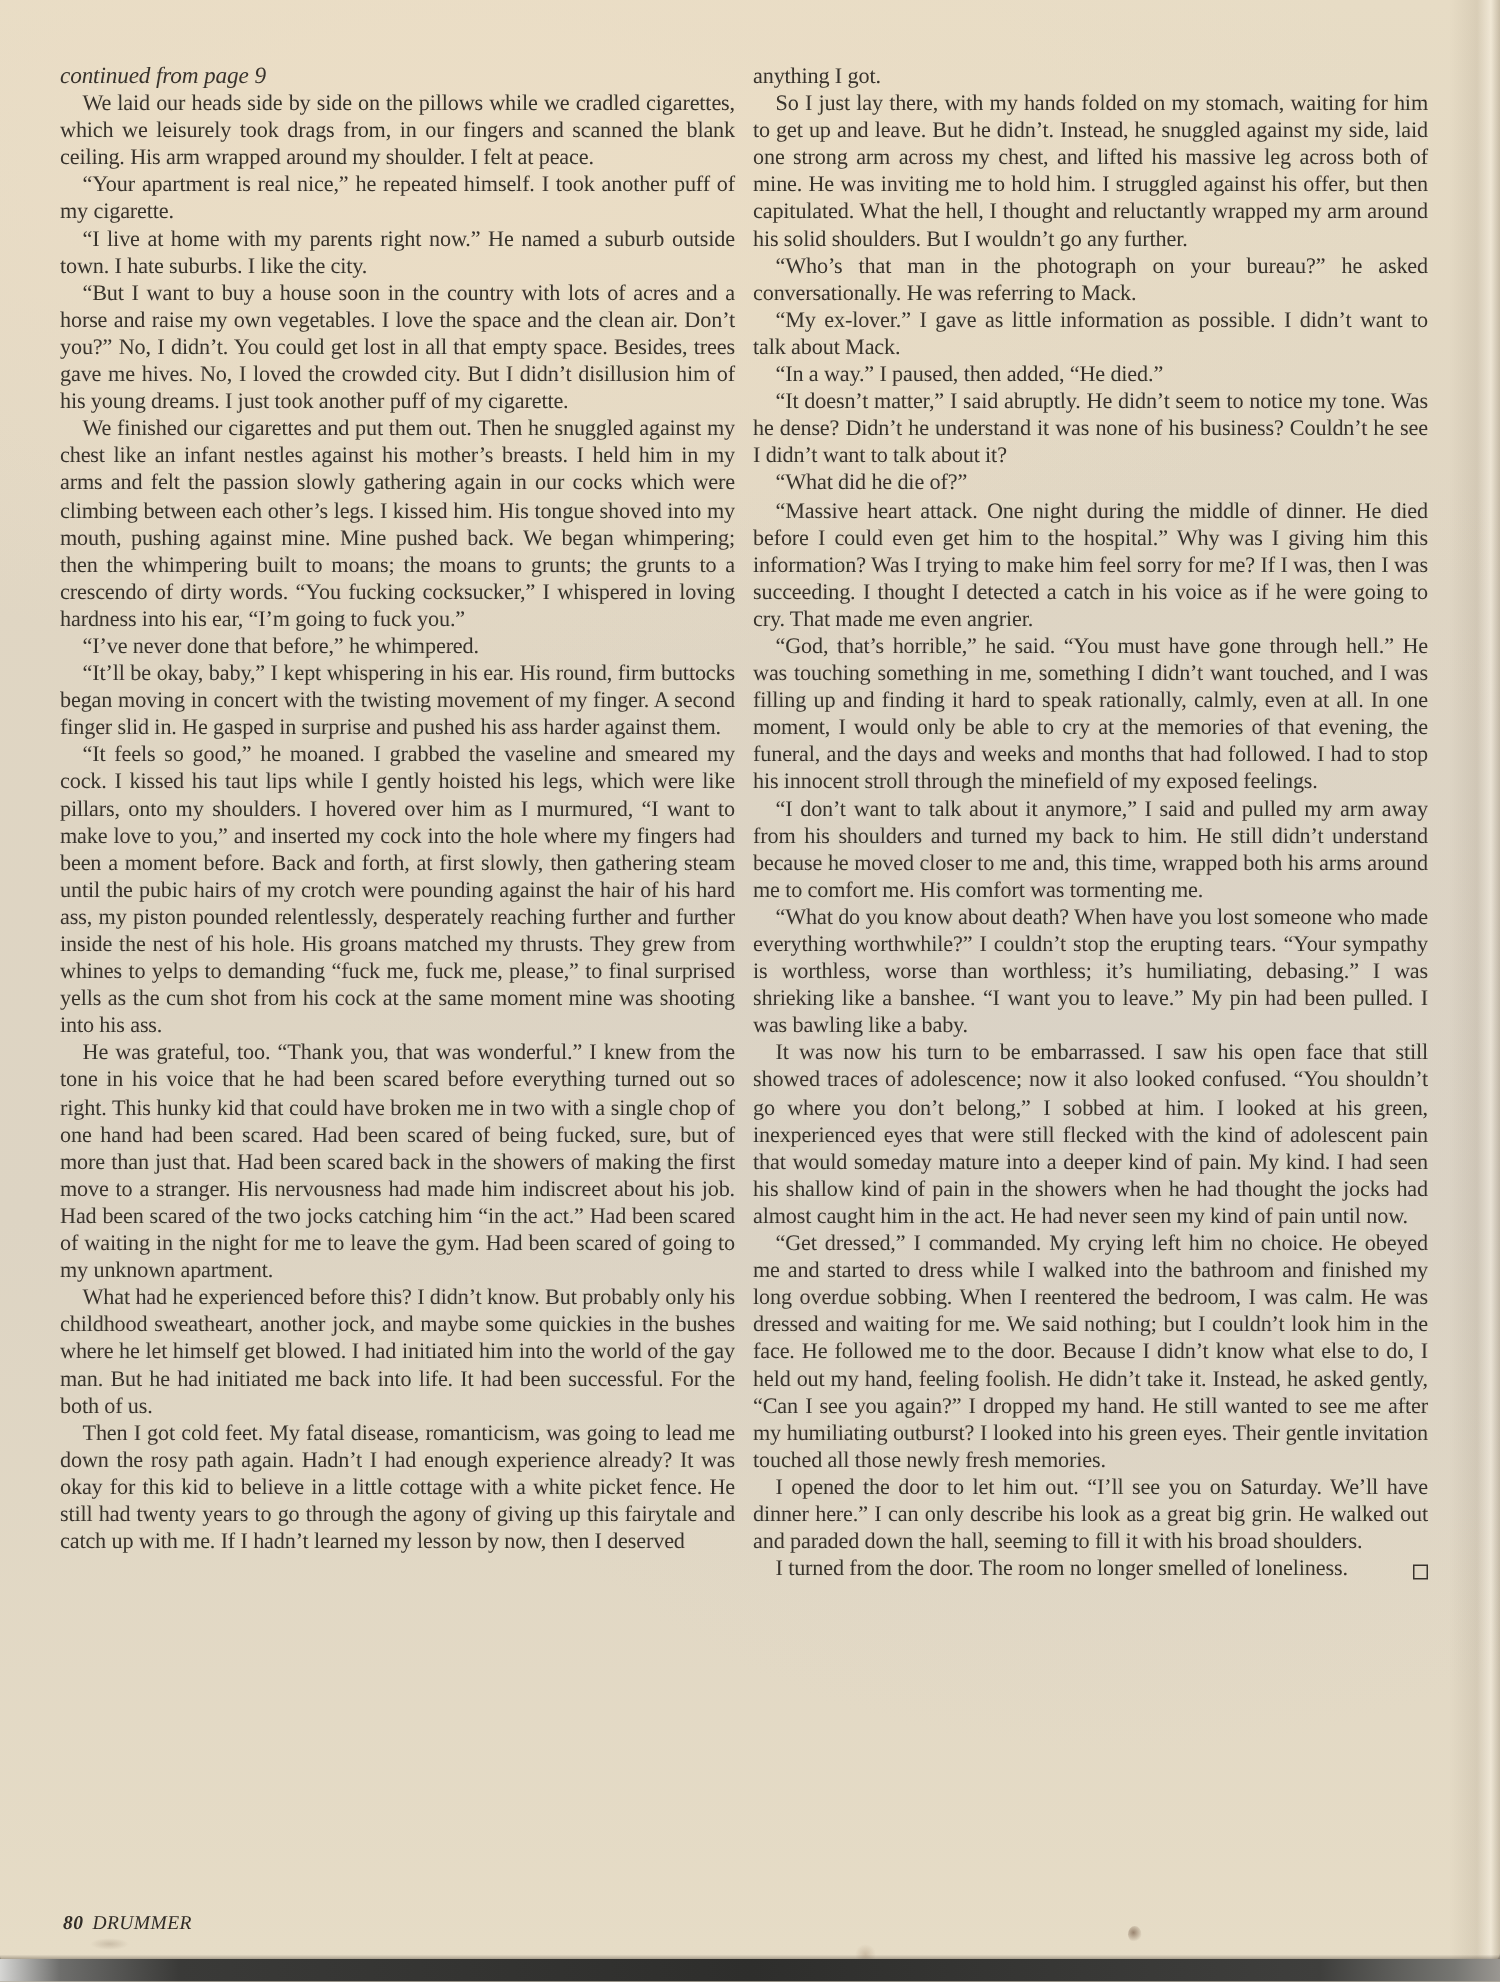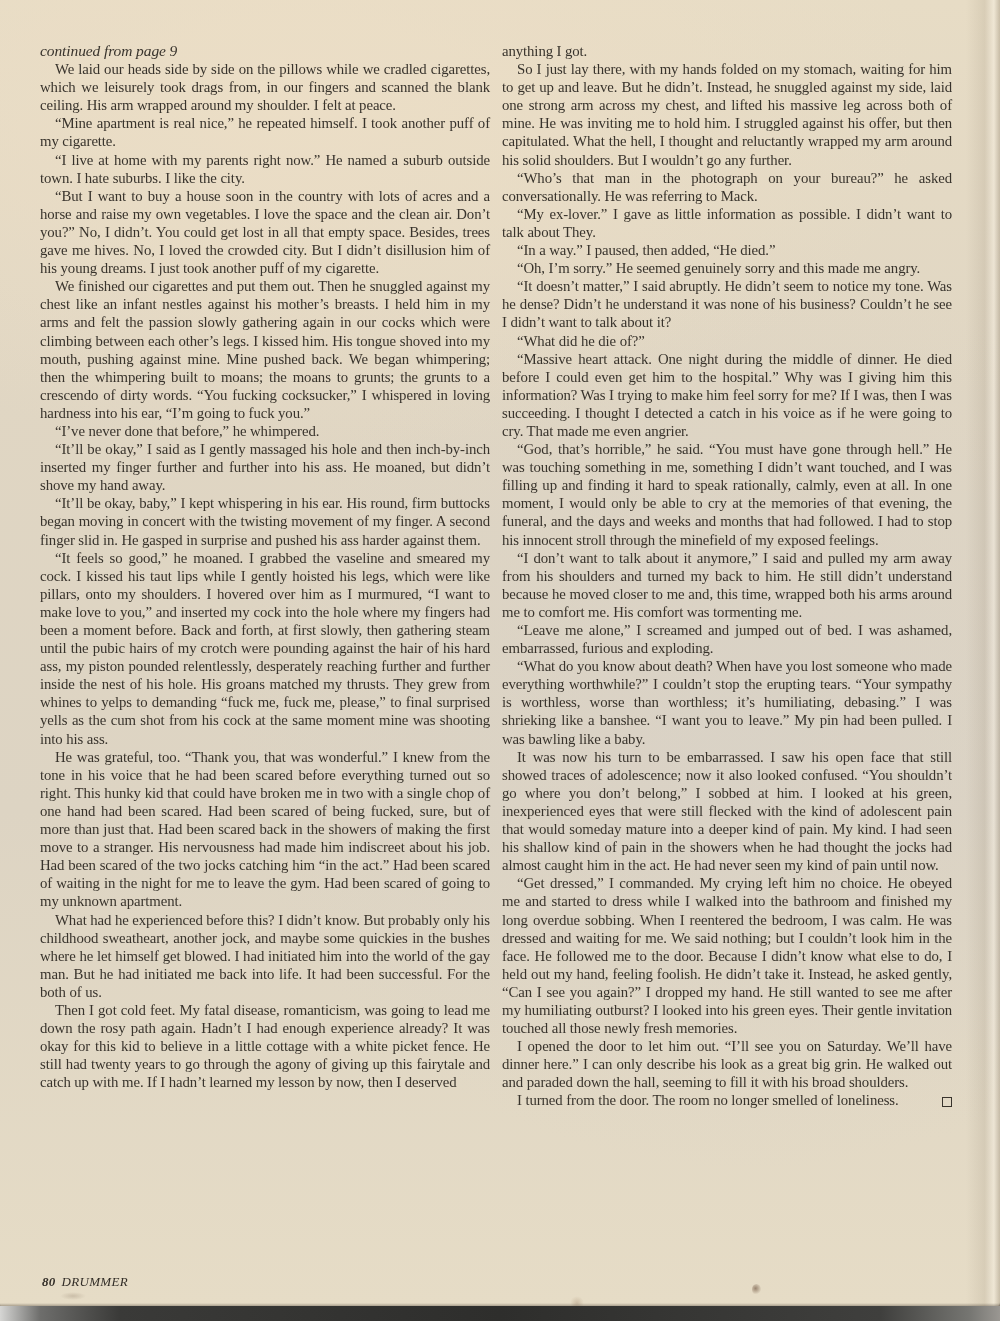--- a/index.html
+++ b/index.html
@@ -122,45 +122,42 @@
 </style>
 </head>
 <body>
 
 <div class="scan">
   <div class="paper">
     <div class="columns">
       <div class="col">
         <p class="continued-note no-indent">continued from page 9</p>
       <p>We laid our heads side by side on the pillows while we cradled cigarettes, which we leisurely took drags from, in our fingers and scanned the blank ceiling. His arm wrapped around my shoulder. I felt at peace.</p>
-          <p>“Mine apartment is real nice,” he repeated himself. I took another puff of my cigarette.</p>
+          <p>“Your apartment is real nice,” he repeated himself. I took another puff of my cigarette.</p>
           <p>“I live at home with my parents right now.” He named a suburb outside town. I hate suburbs. I like the city.</p>
           <p>“But I want to buy a house soon in the country with lots of acres and a horse and raise my own vegetables. I love the space and the clean air. Don’t you?” No, I didn’t. You could get lost in all that empty space. Besides, trees gave me hives. No, I loved the crowded city. But I didn’t disillusion him of his young dreams. I just took another puff of my cigarette.</p>
           <p>We finished our cigarettes and put them out. Then he snuggled against my chest like an infant nestles against his mother’s breasts. I held him in my arms and felt the passion slowly gathering again in our cocks which were climbing between each other’s legs. I kissed him. His tongue shoved into my mouth, pushing against mine. Mine pushed back. We began whimpering; then the whimpering built to moans; the moans to grunts; the grunts to a crescendo of dirty words. “You fucking cocksucker,” I whispered in loving hardness into his ear, “I’m going to fuck you.”</p>
           <p>“I’ve never done that before,” he whimpered.</p>
-          <p>“It’ll be okay,” I said as I gently massaged his hole and then inch-by-inch inserted my finger further and further into his ass. He moaned, but didn’t shove my hand away.</p>
           <p>“It’ll be okay, baby,” I kept whispering in his ear. His round, firm buttocks began moving in concert with the twisting movement of my finger. A second finger slid in. He gasped in surprise and pushed his ass harder against them.</p>
           <p>“It feels so good,” he moaned. I grabbed the vaseline and smeared my cock. I kissed his taut lips while I gently hoisted his legs, which were like pillars, onto my shoulders. I hovered over him as I murmured, “I want to make love to you,” and inserted my cock into the hole where my fingers had been a moment before. Back and forth, at first slowly, then gathering steam until the pubic hairs of my crotch were pounding against the hair of his hard ass, my piston pounded relentlessly, desperately reaching further and further inside the nest of his hole. His groans matched my thrusts. They grew from whines to yelps to demanding “fuck me, fuck me, please,” to final surprised yells as the cum shot from his cock at the same moment mine was shooting into his ass.</p>
           <p>He was grateful, too. “Thank you, that was wonderful.” I knew from the tone in his voice that he had been scared before everything turned out so right. This hunky kid that could have broken me in two with a single chop of one hand had been scared. Had been scared of being fucked, sure, but of more than just that. Had been scared back in the showers of making the first move to a stranger. His nervousness had made him indiscreet about his job. Had been scared of the two jocks catching him “in the act.” Had been scared of waiting in the night for me to leave the gym. Had been scared of going to my unknown apartment.</p>
           <p>What had he experienced before this? I didn’t know. But probably only his childhood sweatheart, another jock, and maybe some quickies in the bushes where he let himself get blowed. I had initiated him into the world of the gay man. But he had initiated me back into life. It had been successful. For the both of us.</p>
           <p>Then I got cold feet. My fatal disease, romanticism, was going to lead me down the rosy path again. Hadn’t I had enough experience already? It was okay for this kid to believe in a little cottage with a white picket fence. He still had twenty years to go through the agony of giving up this fairytale and catch up with me. If I hadn’t learned my lesson by now, then I deserved</p>
         </div>
       <div class="col">
           <p class="no-indent">anything I got.</p>
           <p>So I just lay there, with my hands folded on my stomach, waiting for him to get up and leave. But he didn’t. Instead, he snuggled against my side, laid one strong arm across my chest, and lifted his massive leg across both of mine. He was inviting me to hold him. I struggled against his offer, but then capitulated. What the hell, I thought and reluctantly wrapped my arm around his solid shoulders. But I wouldn’t go any further.</p>
           <p>“Who’s that man in the photograph on your bureau?” he asked conversationally. He was referring to Mack.</p>
-          <p>“My ex-lover.” I gave as little information as possible. I didn’t want to talk about They.</p>
+          <p>“My ex-lover.” I gave as little information as possible. I didn’t want to talk about Mack.</p>
           <p>“In a way.” I paused, then added, “He died.”</p>
-          <p>“Oh, I’m sorry.” He seemed genuinely sorry and this made me angry.</p>
           <p>“It doesn’t matter,” I said abruptly. He didn’t seem to notice my tone. Was he dense? Didn’t he understand it was none of his business? Couldn’t he see I didn’t want to talk about it?</p>
           <p>“What did he die of?”</p>
           <p>“Massive heart attack. One night during the middle of dinner. He died before I could even get him to the hospital.” Why was I giving him this information? Was I trying to make him feel sorry for me? If I was, then I was succeeding. I thought I detected a catch in his voice as if he were going to cry. That made me even angrier.</p>
           <p>“God, that’s horrible,” he said. “You must have gone through hell.” He was touching something in me, something I didn’t want touched, and I was filling up and finding it hard to speak rationally, calmly, even at all. In one moment, I would only be able to cry at the memories of that evening, the funeral, and the days and weeks and months that had followed. I had to stop his innocent stroll through the minefield of my exposed feelings.</p>
           <p>“I don’t want to talk about it anymore,” I said and pulled my arm away from his shoulders and turned my back to him. He still didn’t understand because he moved closer to me and, this time, wrapped both his arms around me to comfort me. His comfort was tormenting me.</p>
-          <p>“Leave me alone,” I screamed and jumped out of bed. I was ashamed, embarrassed, furious and exploding.</p>
           <p>“What do you know about death? When have you lost someone who made everything worthwhile?” I couldn’t stop the erupting tears. “Your sympathy is worthless, worse than worthless; it’s humiliating, debasing.” I was shrieking like a banshee. “I want you to leave.” My pin had been pulled. I was bawling like a baby.</p>
           <p>It was now his turn to be embarrassed. I saw his open face that still showed traces of adolescence; now it also looked confused. “You shouldn’t go where you don’t belong,” I sobbed at him. I looked at his green, inexperienced eyes that were still flecked with the kind of adolescent pain that would someday mature into a deeper kind of pain. My kind. I had seen his shallow kind of pain in the showers when he had thought the jocks had almost caught him in the act. He had never seen my kind of pain until now.</p>
           <p>“Get dressed,” I commanded. My crying left him no choice. He obeyed me and started to dress while I walked into the bathroom and finished my long overdue sobbing. When I reentered the bedroom, I was calm. He was dressed and waiting for me. We said nothing; but I couldn’t look him in the face. He followed me to the door. Because I didn’t know what else to do, I held out my hand, feeling foolish. He didn’t take it. Instead, he asked gently, “Can I see you again?” I dropped my hand. He still wanted to see me after my humiliating outburst? I looked into his green eyes. Their gentle invitation touched all those newly fresh memories.</p>
           <p>I opened the door to let him out. “I’ll see you on Saturday. We’ll have dinner here.” I can only describe his look as a great big grin. He walked out and paraded down the hall, seeming to fill it with his broad shoulders.</p>
           <p>I turned from the door. The room no longer smelled of loneliness.<span class="end-mark"></span></p>
         </div>
     </div>
 
     <div class="footer">
       <span class="page-num">80</span><span>DRUMMER</span>

